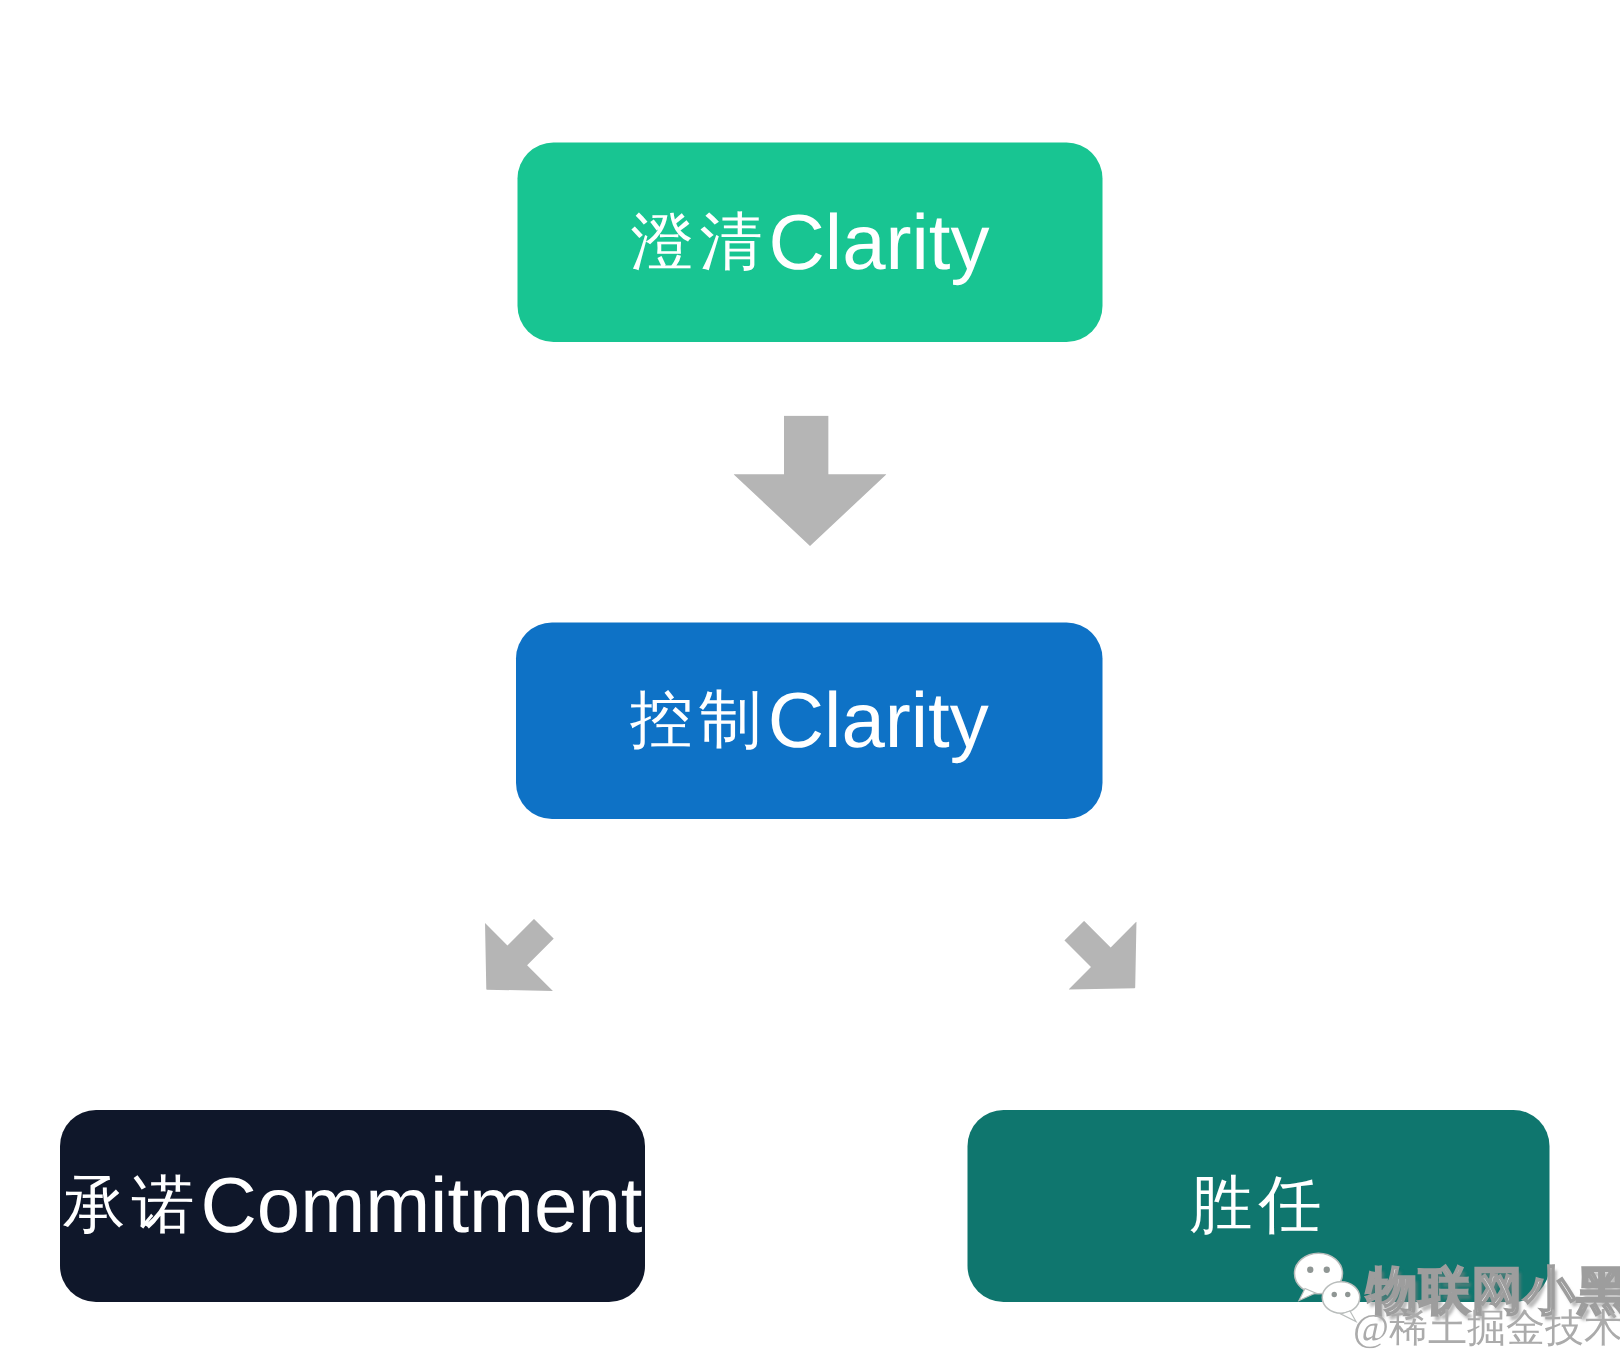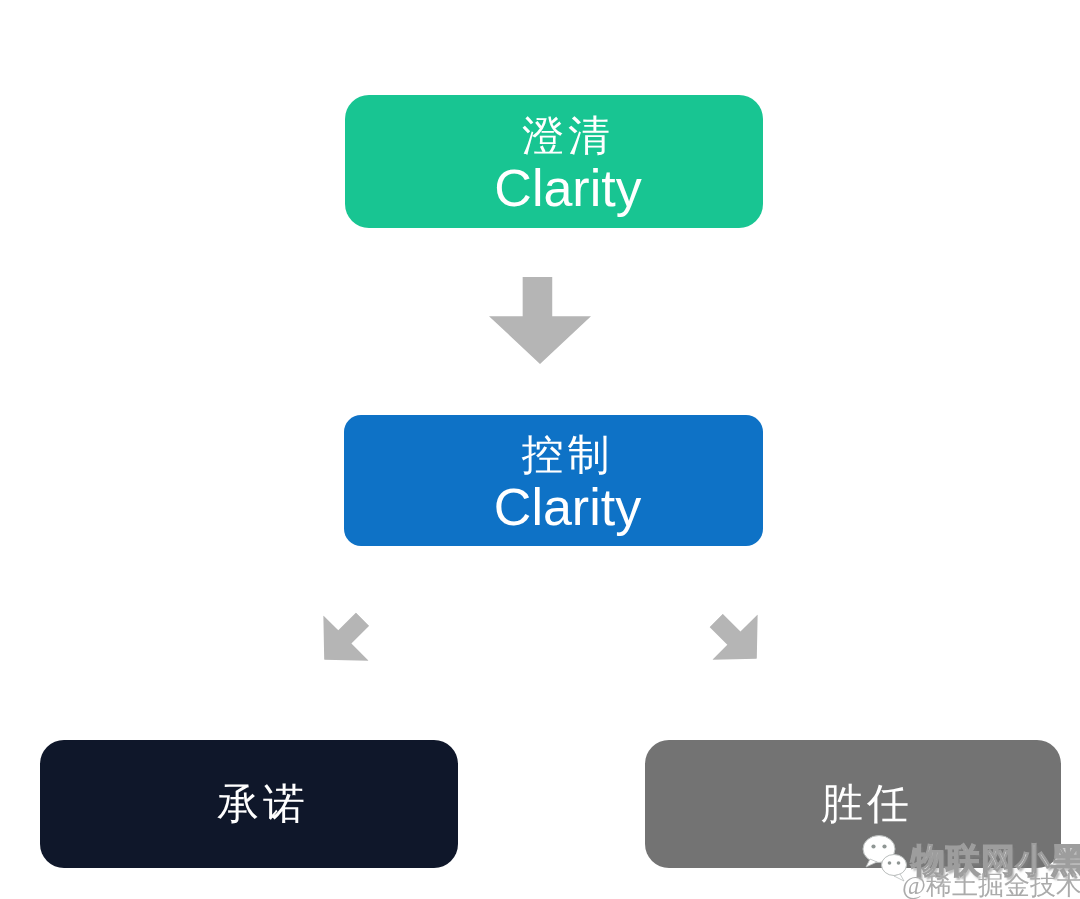--- a/index.html
+++ b/index.html
@@ -13,39 +13,38 @@
     height: 899px;
     background: #ffffff;
     overflow: hidden;
     font-family: "Liberation Sans", sans-serif;
   }
   .node {
     position: absolute;
     border-radius: 24px;
     color: #ffffff;
     display: flex;
-    flex-direction: column;
+    flex-direction: row;
     align-items: center;
     justify-content: center;
     text-align: center;
-    padding-left: 28px;
   }
   .node .zh {
     font-family: "Liberation Serif", "DejaVu Serif", serif;
     font-size: 42px;
     line-height: 52px;
     letter-spacing: 4px;
   }
   .node .en {
     font-family: "Liberation Sans", "DejaVu Sans", sans-serif;
     font-size: 52px;
     line-height: 52px;
   }
   .node-clarity    { left: 345px; top:  95px; width: 390px; height: 133px; }
-  .node-control    { left: 344px; top: 415px; width: 391px; height: 131px; border-radius: 17px; }
+  .node-control    { left: 344px; top: 415px; width: 391px; height: 131px; }
   .node-commitment { left:  40px; top: 740px; width: 390px; height: 128px; }
   .node-competence { left: 645px; top: 740px; width: 388px; height: 128px; }
 
   .block-arrow {
     position: absolute;
     background: #b5b5b5;
     clip-path: polygon(33% 0, 62% 0, 62% 45%, 100% 45%, 50% 100%, 0 45%, 33% 45%);
   }
   .arrow-down {
     left: 489px; top: 277px; width: 102px; height: 87px;
@@ -106,23 +105,24 @@
   <div class="node node-control" style="background: rgb(14, 114, 198);">
     <div class="zh">控制</div>
     <div class="en">Clarity</div>
   </div>
 
   <div class="block-arrow arrow-diag-left"></div>
   <div class="block-arrow arrow-diag-right"></div>
 
   <div class="node node-commitment" style="background: #0f172a;">
     <div class="zh">承诺</div>
+    <div class="en">Commitment</div>
   </div>
 
-  <div class="node node-competence" style="background: #737373;">
+  <div class="node node-competence" style="background: #0f766e;">
     <div class="zh">胜任</div>
   </div>
 
   <div class="watermark">
     <svg class="wm-icon" viewBox="0 0 50 52">
 
       <g>
         <ellipse cx="19" cy="17" rx="16" ry="13.5" fill="#ffffff" stroke="#b9bdbc" stroke-width="1"></ellipse>
         <path d="M10 27 L6 35 L17 30 Z" fill="#ffffff" stroke="#b9bdbc" stroke-width="0.8"></path>
         <circle cx="13.5" cy="14.5" r="2.1" fill="#8f9694"></circle>

